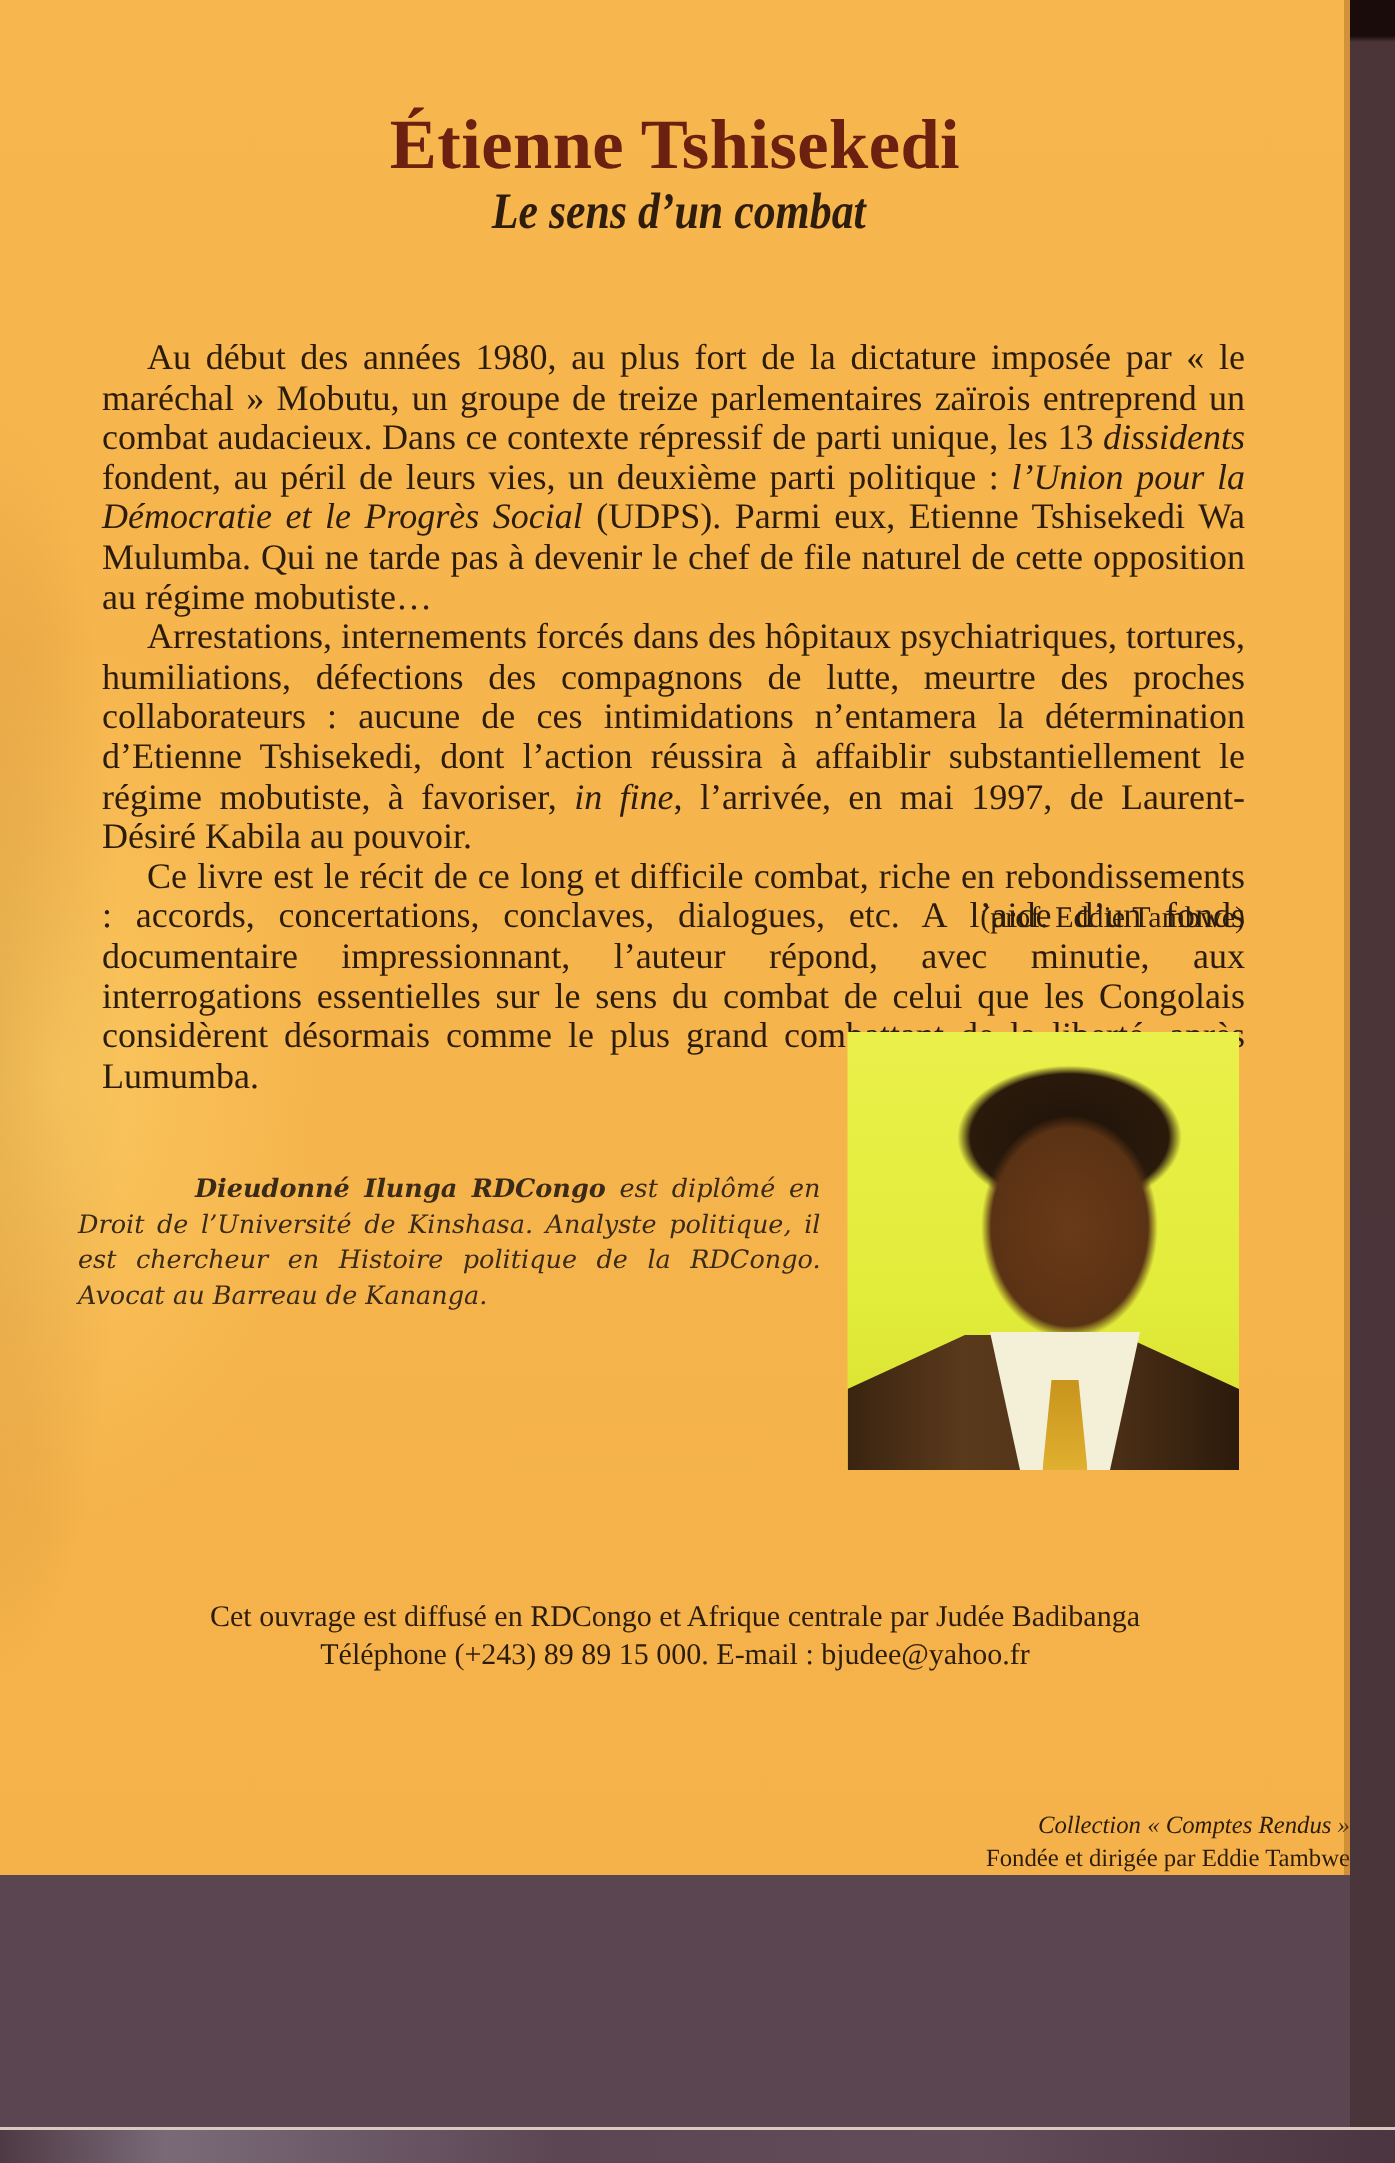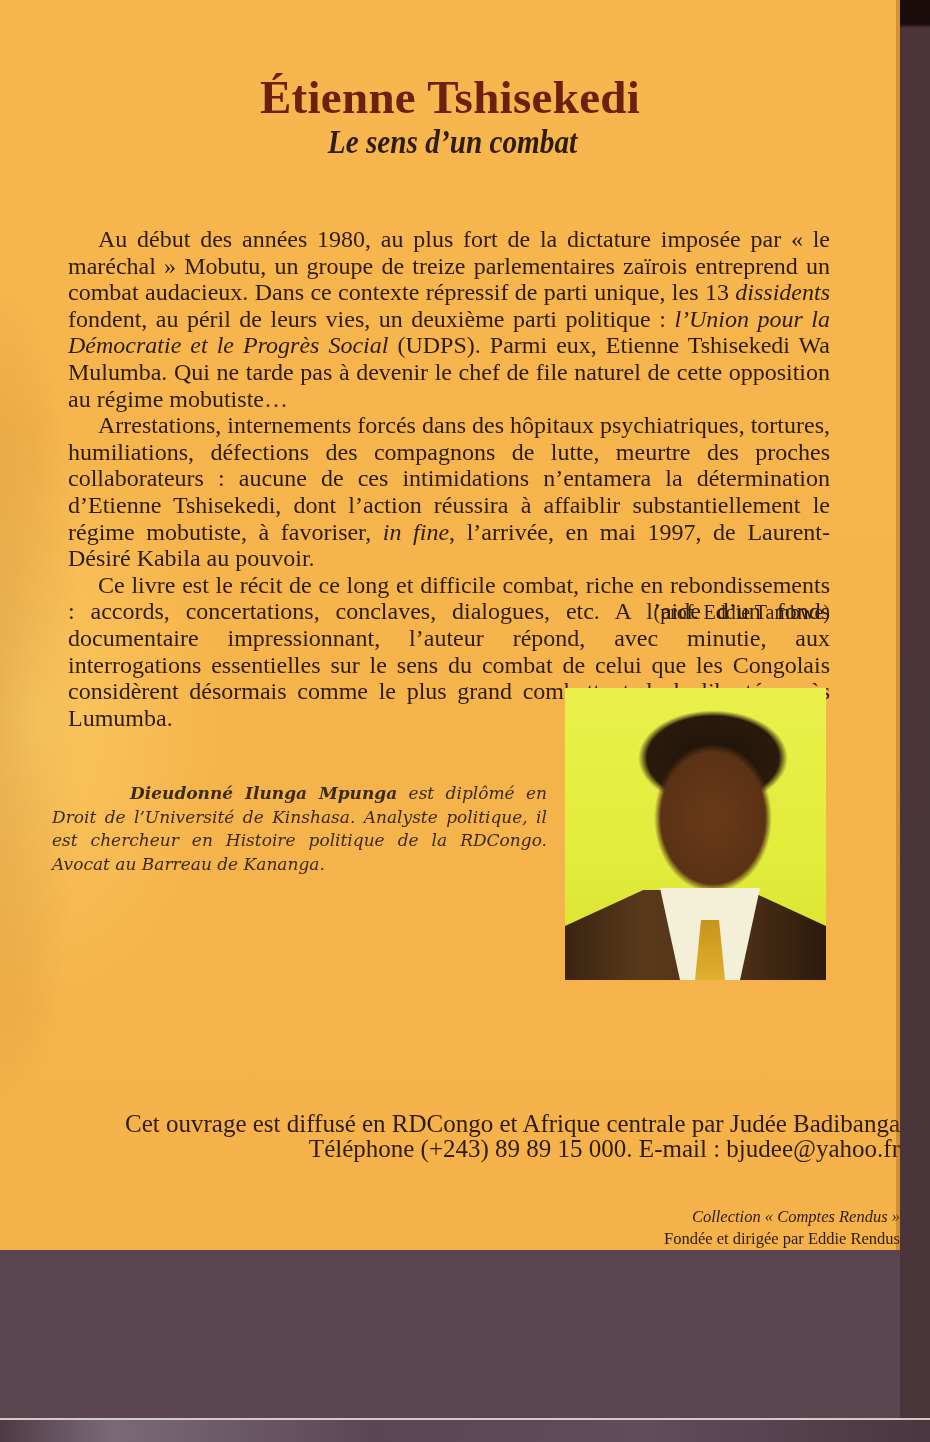--- a/index.html
+++ b/index.html
@@ -81,22 +81,22 @@
       background: #f4f0d8;
       clip-path: polygon(0 0, 100% 0, 80% 100%, 20% 100%);
     }
     .photo-tie {
       position: absolute; left: 130px; bottom: 0; width: 30px; height: 60px;
       background: linear-gradient(180deg, #c8941c, #e0b030);
       clip-path: polygon(20% 0, 80% 0, 100% 100%, 0 100%);
     }
 
     .distribution {
-      position: absolute; left: 0; width: 900px; top: 1111px;
-      text-align: right; font-size: 25px; line-height: 25px; color: #2c1c0c;
+      position: absolute; left: 0; width: 900px; top: 1066px;
+      text-align: center; font-size: 20px; line-height: 25px; color: #2c1c0c;
     }
     .distribution .line2 { padding-left: 0px; }
 
     .collection {
       position: absolute; left: 0; width: 900px; top: 1206px;
       text-align: right; font-size: 16.5px; line-height: 22px; color: #2c1c0c;
     }
     .collection .name { font-style: italic; }
 
     .barcode {
@@ -127,36 +127,36 @@
   <h1 class="title">Étienne Tshisekedi</h1>
   <h2 class="subtitle">Le sens d’un combat</h2>
 
   <div class="blurb">
     <p><span>Au début des années 1980, au plus fort de la dictature imposée par « le maréchal » Mobutu, un groupe de treize parlementaires zaïrois entreprend un combat audacieux. Dans ce contexte répressif de parti unique, les 13 </span><i>dissidents</i><span> fondent, au péril de leurs vies, un deuxième parti politique : </span><i>l’Union pour la Démocratie et le Progrès Social</i><span> (UDPS). Parmi eux, Etienne Tshisekedi Wa Mulumba. Qui ne tarde pas à devenir le chef de file naturel de cette opposition au régime mobutiste…</span></p>
     <p><span>Arrestations, internements forcés dans des hôpitaux psychiatriques, tortures, humiliations, défections des compagnons de lutte, meurtre des proches collaborateurs : aucune de ces intimidations n’entamera la détermination d’Etienne Tshisekedi, dont l’action réussira à affaiblir substantiellement le régime mobutiste, à favoriser, </span><i>in fine</i><span>, l’arrivée, en mai 1997, de Laurent-Désiré Kabila au pouvoir.</span></p>
     <p><span>Ce livre est le récit de ce long et difficile combat, riche en rebondissements : accords, concertations, conclaves, dialogues, etc. A l’aide d’un fonds documentaire impressionnant, l’auteur répond, avec minutie, aux interrogations essentielles sur le sens du combat de celui que les Congolais considèrent désormais comme le plus grand combattant de la liberté, après Lumumba.</span></p>
   </div>
   <div class="attribution">(prof. Eddie Tambwe)</div>
 
-  <div class="author-bio"><b>Dieudonné Ilunga Mpunga</b><span> est diplômé en Droit de l’Université de Kinshasa. Analyste politique, il est chercheur en Histoire politique de la RDCongo. Avocat au Barreau de Kananga.</span></div>
+  <div class="author-bio"><b>Dieudonné Ilunga RDCongo</b><span> est diplômé en Droit de l’Université de Kinshasa. Analyste politique, il est chercheur en Histoire politique de la RDCongo. Avocat au Barreau de Kananga.</span></div>
 
   <div class="author-photo" title="Portrait of the author in suit and gold tie against a yellow-green background">
     <div class="photo-suit"></div>
     <div class="photo-shirt"></div>
     <div class="photo-tie"></div>
   </div>
 
   <div class="distribution">
     <div>Cet ouvrage est diffusé en RDCongo et Afrique centrale par Judée Badibanga</div>
     <div class="line2">Téléphone (+243) 89 89 15 000. E-mail : bjudee@yahoo.fr</div>
   </div>
 
   <div class="collection">
     <div class="name">Collection « Comptes Rendus »</div>
-    <div>Fondée et dirigée par Eddie Rendus</div>
+    <div>Fondée et dirigée par Eddie Tambwe</div>
   </div>
 
   <div class="barcode">
     <svg class="barcode-bars" viewBox="0 0 178 77" preserveAspectRatio="none" id="barcode-svg">
         <rect x="0" y="0" width="1.4" height="77" fill="#1a0f08"></rect>
         <rect x="2.8" y="0" width="1.4" height="77" fill="#1a0f08"></rect>
         <rect x="5.6" y="0" width="2.7" height="64" fill="#1a0f08"></rect>
         <rect x="9.65" y="0" width="4.050000000000001" height="64" fill="#1a0f08"></rect>
         <rect x="21.650000000000002" y="0" width="2.7" height="64" fill="#1a0f08"></rect>
         <rect x="27.05" y="0" width="1.35" height="64" fill="#1a0f08"></rect>

